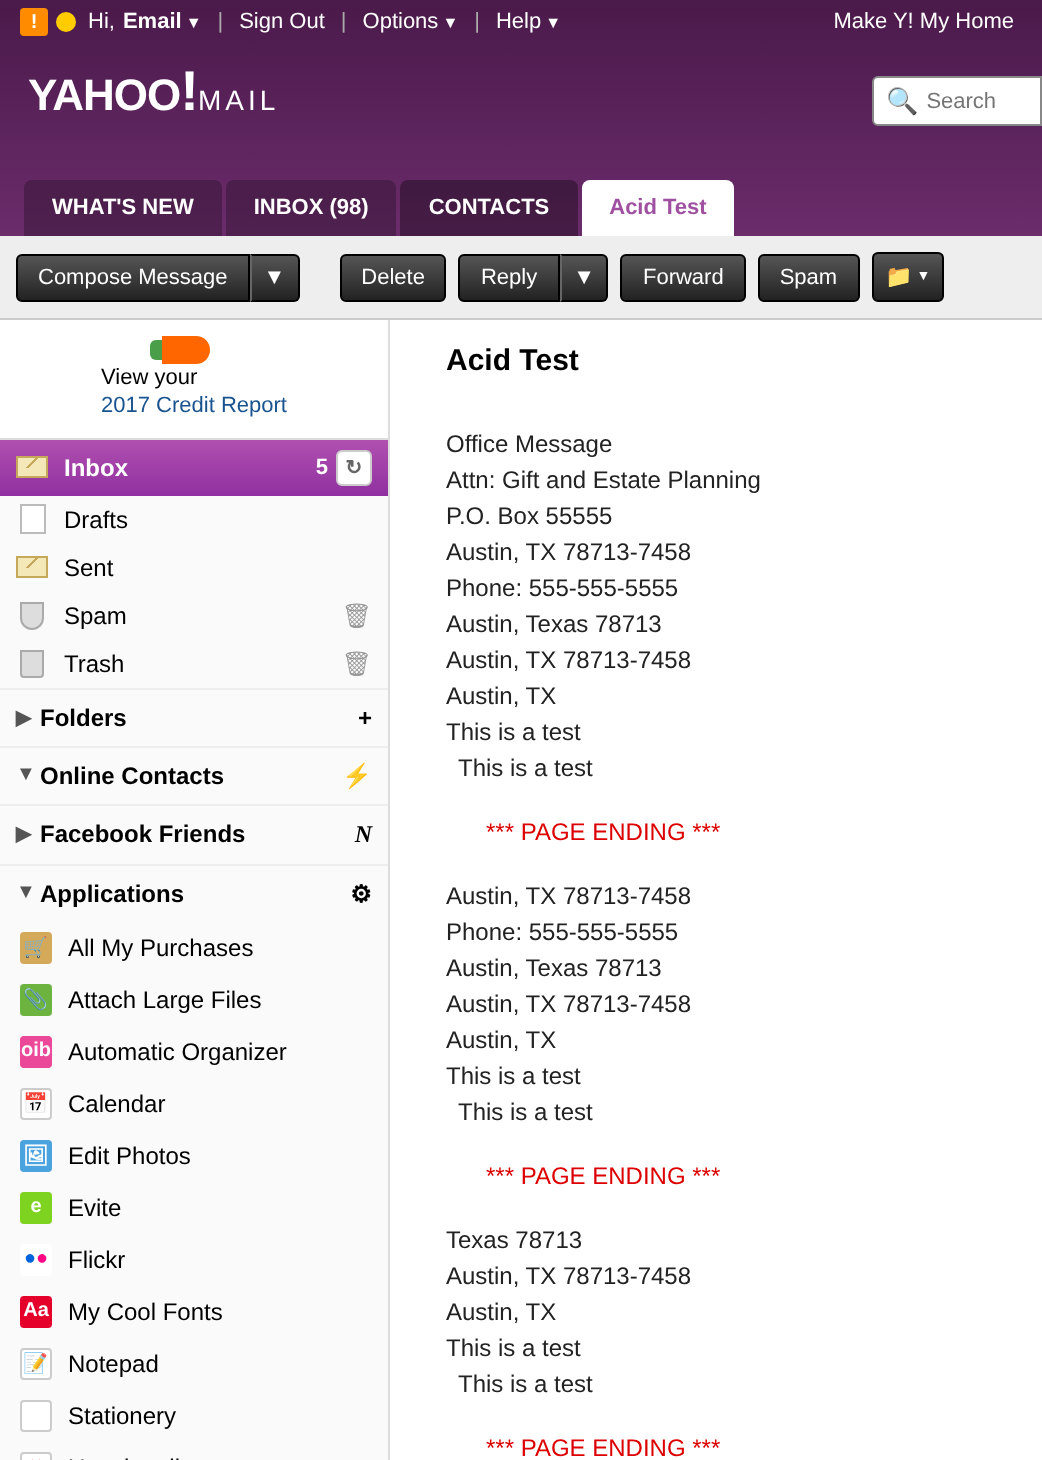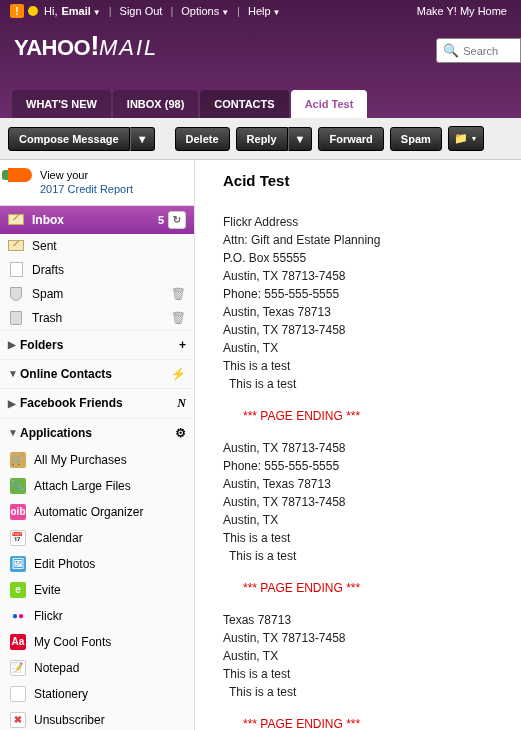--- a/index.html
+++ b/index.html
@@ -7,38 +7,38 @@
 .header { background: linear-gradient(to bottom, #4a1a4a, #6b2c6b); height: 118px; position: relative; }
 .top-bar { display: flex; align-items: center; padding: 4px 10px; color: #fff; font-size: 11px; }
 .top-bar .badge { width: 14px; height: 14px; background: #ff8c00; border-radius: 2px; margin-right: 4px; display: flex; align-items: center; justify-content: center; font-weight: bold; font-size: 10px; }
 .top-bar .status-dot { width: 10px; height: 10px; background: #ffcc00; border-radius: 50%; margin-right: 6px; }
 .top-bar a { color: #fff; text-decoration: none; margin: 0 4px; }
 .top-bar .sep { margin: 0 4px; color: #aaa; }
 .top-bar .dropdown { font-size: 8px; margin-left: 2px; }
 .top-bar .right { margin-left: auto; text-align: right; }
 .logo { color: #fff; font-size: 22px; font-weight: bold; padding: 8px 14px; letter-spacing: -0.5px; }
 .logo .ex { color: #fff; font-size: 28px; }
-.logo .mail { font-weight: normal; letter-spacing: 2px; font-size: 22px; font-style: italic; }
+.logo .mail { font-weight: normal; letter-spacing: 2px; font-size: 14px; }
 .search-box { position: absolute; right: 0; top: 38px; background: #fff; border: 1px solid #888; border-radius: 3px 0 0 3px; padding: 4px 6px; display: flex; align-items: center; width: 85px; }
 .search-box .mag { color: #888; margin-right: 4px; font-size: 13px; }
 .search-box input { border: none; outline: none; font-size: 11px; width: 55px; color: #999; }
 .tabs { display: flex; position: absolute; bottom: 0; left: 12px; }
 .tab { padding: 8px 14px; font-size: 11px; font-weight: bold; color: #fff; cursor: pointer; border-radius: 4px 4px 0 0; margin-right: 2px; }
 .tab.dark { background: rgba(0,0,0,0.25); }
 .tab.dark2 { background: rgba(0,0,0,0.35); }
 .tab.active { background: #fff; color: #a050a0; }
 .toolbar { background: #eee; border-bottom: 1px solid #ccc; padding: 8px; display: flex; gap: 6px; align-items: center; }
-.btn { background: linear-gradient(to bottom, #555, #222); color: #fff; border: 1px solid #000; border-radius: 3px; padding: 5px 10px; font-size: 11px; font-weight: bold; cursor: pointer; display: flex; align-items: center; }
+.btn { background: linear-gradient(to bottom, #555, #222); color: #fff; border: 1px solid #000; border-radius: 3px; padding: 5px 10px; font-size: 11px; font-weight: normal; cursor: pointer; display: flex; align-items: center; }
 .btn-split { display: flex; }
 .btn-split .btn { border-radius: 3px 0 0 3px; }
 .btn-split .btn-arrow { border-radius: 0 3px 3px 0; border-left: 1px solid #666; padding: 5px 6px; }
 .btn-icon { padding: 5px 6px; }
 .content { display: flex; height: 582px; }
 .sidebar { width: 195px; border-right: 1px solid #ddd; background: #fafafa; overflow-y: auto; font-size: 12px; }
-.promo { display: flex; align-items: flex-start; padding: 8px; border-bottom: 1px solid #ddd; background: #fff; }
+.promo { display: flex; align-items: center; padding: 8px; border-bottom: 1px solid #ddd; background: #fff; flex-direction: column; }
 .promo .carrot { width: 24px; height: 14px; background: #ff6600; border-radius: 0 8px 8px 0; margin-right: 8px; position: relative; }
 .promo .carrot::before { content: ''; position: absolute; left: -6px; top: 2px; width: 6px; height: 10px; background: #4a9e4a; border-radius: 3px 0 0 3px; }
 .promo-text { font-size: 11px; line-height: 1.3; }
 .promo-text a { color: #1a5490; text-decoration: none; }
 .folder-row { display: flex; align-items: center; padding: 5px 8px; cursor: pointer; position: relative; }
 .folder-row.selected { background: linear-gradient(to bottom, #b050b0, #9030a0); color: #fff; font-weight: bold; }
 .folder-row .icon { width: 16px; height: 14px; margin-right: 8px; display: flex; align-items: center; justify-content: center; font-size: 12px; }
 .folder-row .label { flex: 1; }
 .folder-row .count { font-size: 11px; margin-right: 4px; }
 .folder-row .action-btn { width: 18px; height: 18px; background: #fff; border: 1px solid #ccc; border-radius: 3px; font-size: 10px; display: flex; align-items: center; justify-content: center; color: #666; }
@@ -121,29 +121,29 @@
     <div class="folder-row selected">
       <span class="icon">
           <span class="icon-env"></span>
         </span>
       <span class="label">Inbox</span>
       <span class="count">5</span>
       <span class="action-btn">↻</span>
     </div>
     <div class="folder-row">
       <span class="icon">
+          <span class="icon-draft"></span>
+        </span>
+      <span class="label">Drafts</span>
+    </div>
+    <div class="folder-row">
+      <span class="icon">
           <span class="icon-env"></span>
         </span>
       <span class="label">Sent</span>
-    </div>
-    <div class="folder-row">
-      <span class="icon">
-          <span class="icon-draft"></span>
-        </span>
-      <span class="label">Drafts</span>
     </div>
     <div class="folder-row">
       <span class="icon">
           <span class="icon-shield"></span>
         </span>
       <span class="label">Spam</span>
       <span class="trash-btn">🗑</span>
     </div>
     <div class="folder-row">
       <span class="icon">
@@ -220,21 +220,21 @@
     <div class="app-row">
         <span class="app-icon" style="background:#fff;border:1px solid #ccc;color:#d44">✖</span>
         <span>Unsubscriber</span>
       </div>
   </div>
 
   <div class="main">
     <h2>Acid Test</h2>
     <div class="email-body">
       <div id="block1">
-          <div>Flickr Address</div>
+          <div>Office Message</div>
           <div>Attn: Gift and Estate Planning</div>
           <div>P.O. Box 55555</div>
           <div>Austin, TX 78713-7458</div>
           <div>Phone: 555-555-5555</div>
           <div>Austin, Texas 78713</div>
           <div>Austin, TX 78713-7458</div>
           <div>Austin, TX</div>
           <div>This is a test</div>
         </div>
       <div class="indent">This is a test</div>

